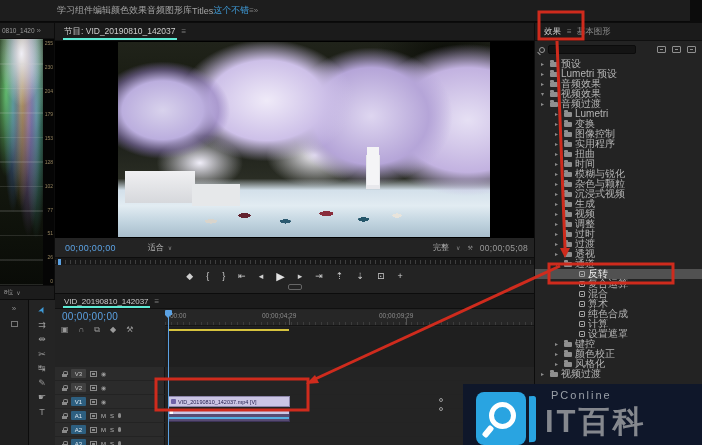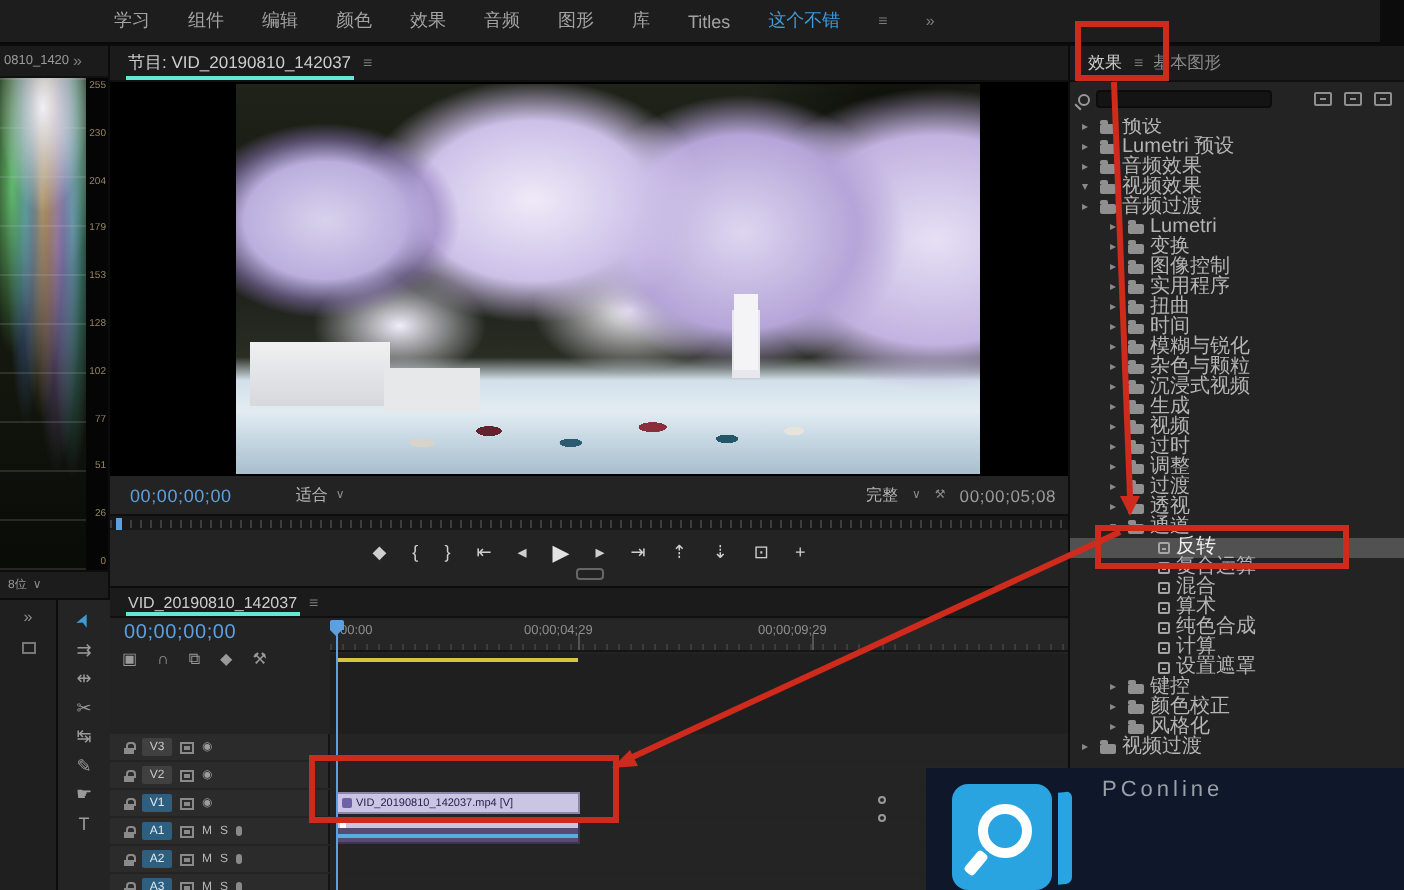--- a/index.html
+++ b/index.html
@@ -1,21 +1,21 @@
 <!DOCTYPE html>
 <html style="--annotation_red: #cf2b1d; --accent_blue: #3f9bd8; --timecode_blue: #5ba1e2; --track_selected_blue: #2d5f80; --clip_lavender: #cbc5e4; --audio_clip_purple: #584b72; --waveform_blue: #55aee0; --work_area_yellow: #d6c33e; --watermark_blue: #29a4e1;"><head>
 <meta charset="utf-8">
 <style>
 *{margin:0;padding:0;box-sizing:border-box}
 body{background:#000}
 .screen{position:relative;width:702px;height:445px;background:#0c0c0c;overflow:hidden;
   font-family:"Liberation Sans","DejaVu Sans",sans-serif;color:#bbb;cursor:default}
 
 .menubar{position:absolute;left:0;top:0;width:690px;height:22px;background:#1d1d1d;
-  display:flex;align-items:center;gap:19px;padding-left:57px;font-size:9px;color:#a3a3a3;border-bottom:1px solid #090909}
+  display:flex;align-items:center;padding-left:57px;font-size:9px;color:#a3a3a3;border-bottom:1px solid #090909}
 .menubar .active-ws{color:var(--accent_blue)}
 .menubar .mini{font-size:8px;color:#7d7d7d}
 
 .panel{position:absolute;background:#232323}
 .tabbar{height:18px;background:#1b1b1b;display:flex;align-items:center;gap:5px;
   padding-left:8px;font-size:8.5px;color:#cdcdcd;border-bottom:1px solid #101010}
 .tabbar .menu-ic{color:#7f7f7f;font-size:8px}
 .tab-active{border-bottom:2px solid #5eead4;padding:2px 1px 0 1px}
 .tab-inactive{color:#8a8a8a}
 
@@ -459,26 +459,26 @@
           <span>生成</span>
         </div>
       <div class="er l1">
           <span class="chv"></span>
           <span class="fold"></span>
           <span>视频</span>
         </div>
       <div class="er l1">
           <span class="chv"></span>
           <span class="fold"></span>
+          <span>调整</span>
+        </div>
+      <div class="er l1">
+          <span class="chv"></span>
+          <span class="fold"></span>
           <span>过时</span>
-        </div>
-      <div class="er l1">
-          <span class="chv"></span>
-          <span class="fold"></span>
-          <span>调整</span>
         </div>
       <div class="er l1">
           <span class="chv"></span>
           <span class="fold"></span>
           <span>过渡</span>
         </div>
       <div class="er l1">
           <span class="chv"></span>
           <span class="fold"></span>
           <span>透视</span>
@@ -546,15 +546,16 @@
     <rect class="annbox" x="549" y="264" width="124" height="19"></rect>
     <path class="annline" d="M560,266 L313,380"></path>
     <polygon class="annhead" points="306,384 315,375 319,383"></polygon>
     <rect class="annbox" x="156" y="379" width="152" height="31"></rect>
   </svg>
 
   <div class="watermark">
     <div class="wm-logo"></div>
     <div class="wm-flap"></div>
     <div class="wm-brand">PConline</div>
+    <div class="wm-title">IT百科</div>
   </div>
 
 </div>
 
 </body></html>

